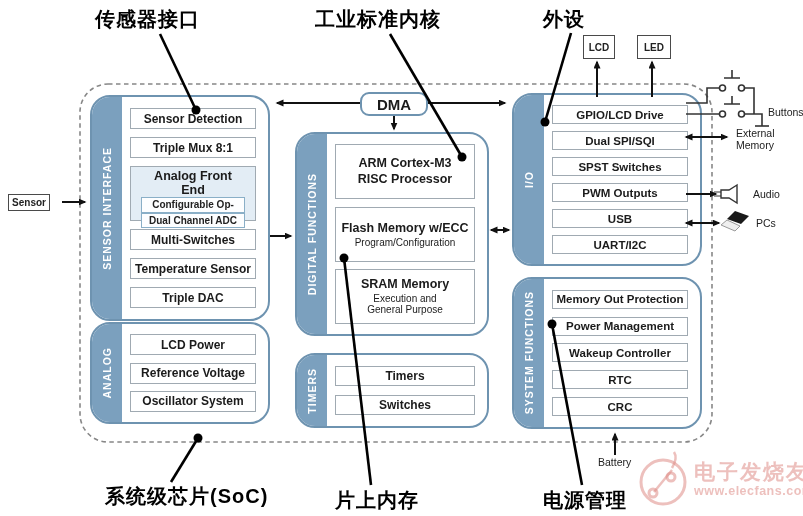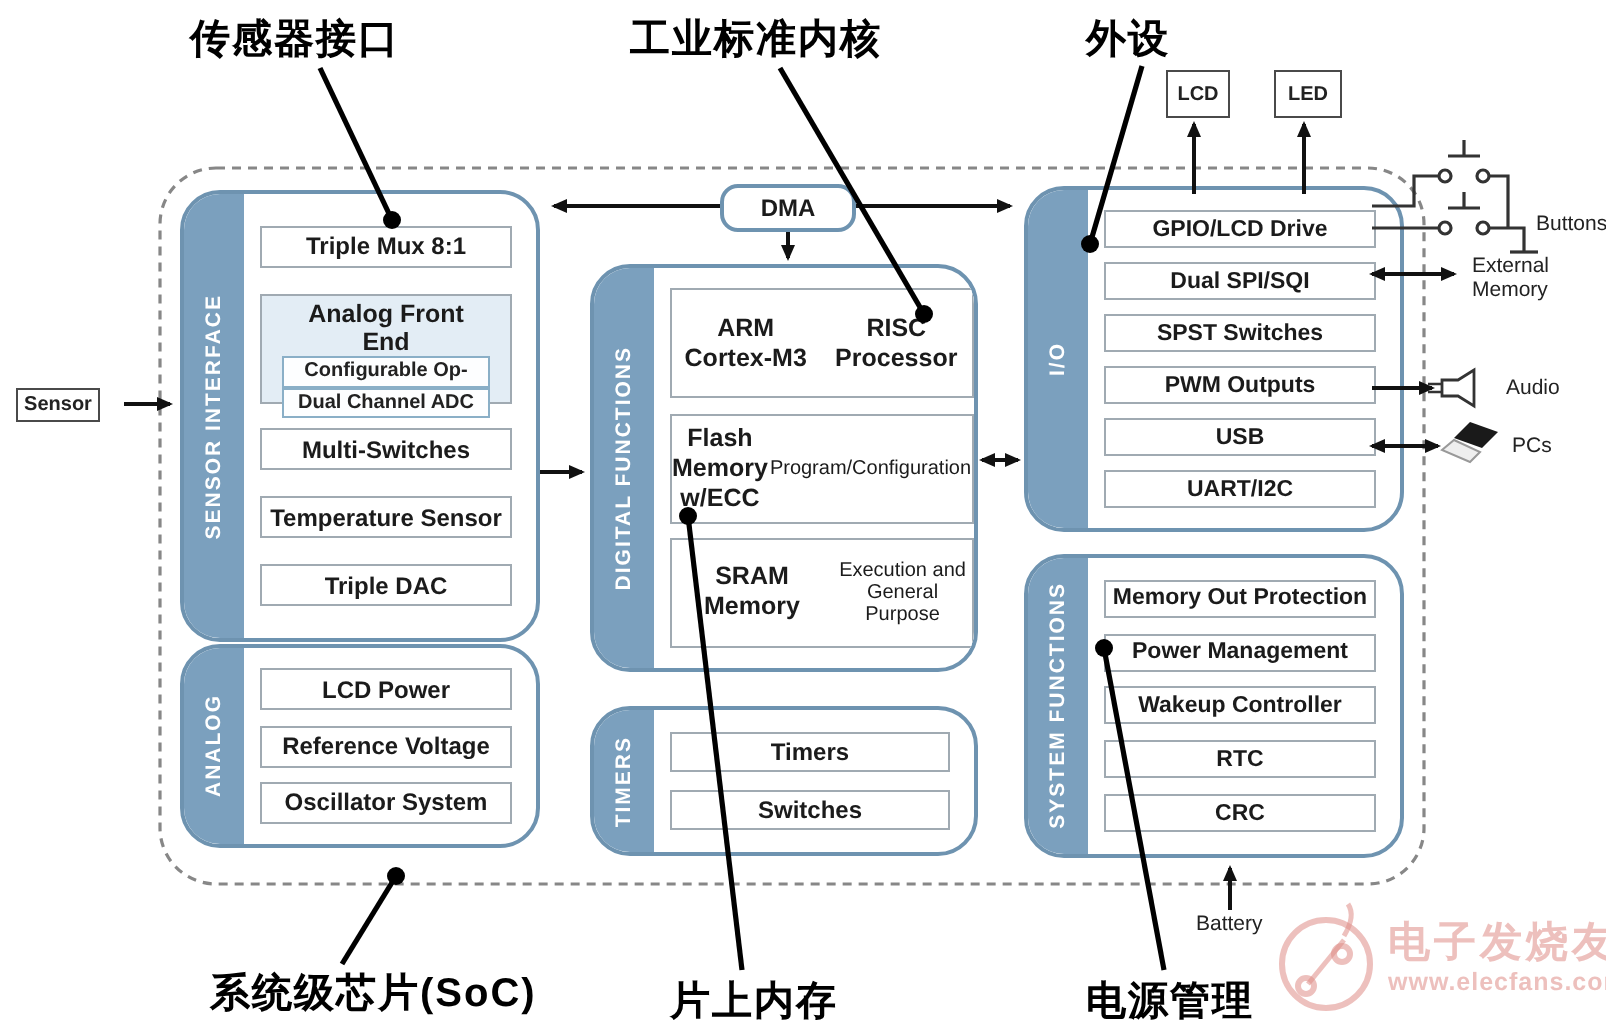--- a/index.html
+++ b/index.html
@@ -8,34 +8,34 @@
 
   .cnlabel{position:absolute;font-weight:bold;font-size:20px;color:#000;letter-spacing:1px;z-index:4;white-space:nowrap;}
 
   .block{position:absolute;background:#fff;border:2px solid #6e93b0;border-radius:20px;display:flex;overflow:hidden;z-index:1;box-sizing:border-box;}
   .tab{width:30px;background:#7ba0be;display:flex;align-items:center;justify-content:center;flex:none;}
   .vtext{writing-mode:vertical-rl;transform:rotate(180deg);font-size:10.5px;font-weight:bold;color:#fff;letter-spacing:1px;white-space:nowrap;}
   .rows{flex:1;display:flex;flex-direction:column;justify-content:space-evenly;padding:3px 12px 3px 8px;}
   .row{border:1px solid #a0aab2;background:#fff;display:flex;align-items:center;justify-content:center;
        font-size:12px;font-weight:600;color:#1b1b1b;text-align:center;box-sizing:border-box;}
   .h21{height:21px;} .h20{height:20px;} .h19{height:19px;font-size:11.5px;}
-  .tall{height:55px;flex-direction:row;gap:1px;}
+  .tall{height:55px;flex-direction:column;gap:1px;}
   .tall .l1{font-size:12.5px;font-weight:600;line-height:15px;}
   .tall .l2{font-size:10px;font-weight:400;line-height:11px;white-space:pre-line;}
 
   .afe{border:1px solid #a0aab2;background:#e3edf5;height:55px;display:flex;flex-direction:column;align-items:stretch;
        justify-content:space-evenly;padding:2px 10px;box-sizing:border-box;}
   .afe-title{font-size:12.5px;font-weight:600;color:#1b1b1b;text-align:center;}
   .afe-item{border:1px solid #8aafc7;background:#fdfeff;font-size:10px;font-weight:600;color:#222;
             text-align:center;height:14px;line-height:13px;}
 
   .smallbox{position:absolute;background:#fff;border:1.5px solid #4a4a4a;display:flex;align-items:center;
             justify-content:center;font-size:10px;font-weight:700;color:#222;z-index:2;box-sizing:border-box;}
   .dma{position:absolute;left:360px;top:92px;width:68px;height:24px;background:#fff;border:2px solid #6e93b0;
-       border-radius:9px;display:flex;align-items:center;justify-content:center;font-size:12px;font-weight:600;
+       border-radius:9px;display:flex;align-items:center;justify-content:center;font-size:15px;font-weight:600;
        color:#1b1b1b;z-index:2;box-sizing:border-box;}
 
   .extlabel{position:absolute;font-size:10.5px;color:#222;z-index:4;line-height:12px;white-space:pre-line;}
 
   #overlay{position:absolute;left:0;top:0;z-index:3;pointer-events:none;}
 
   .watermark{position:absolute;z-index:2;color:rgba(222,140,134,0.55);}
   .wm-text1{font-size:21px;font-weight:bold;letter-spacing:2px;line-height:24px;}
   .wm-text2{font-size:12.5px;font-weight:bold;letter-spacing:0.5px;}
 </style>
@@ -49,20 +49,21 @@
   <div class="cnlabel" style="left:543px;top:6px;">外设</div>
   <div class="cnlabel" style="left:105px;top:483px;">系统级芯片(SoC)</div>
   <div class="cnlabel" style="left:335px;top:487px;">片上内存</div>
   <div class="cnlabel" style="left:543px;top:487px;">电源管理</div>
 
   <div class="block" style="left:90px;top:95px;width:180px;height:226px;">
     <div class="tab">
       <span class="vtext">SENSOR INTERFACE</span>
     </div>
     <div class="rows">
+      <div class="row h21">Sensor Detection</div>
       <div class="row h21">Triple Mux 8:1</div>
       <div class="afe">
         <div class="afe-title">Analog Front End</div>
         <div class="afe-item">Configurable Op-Amps</div>
         <div class="afe-item">Dual Channel ADC</div>
       </div>
       <div class="row h21">Multi-Switches</div>
       <div class="row h21">Temperature Sensor</div>
       <div class="row h21">Triple DAC</div>
     </div>

